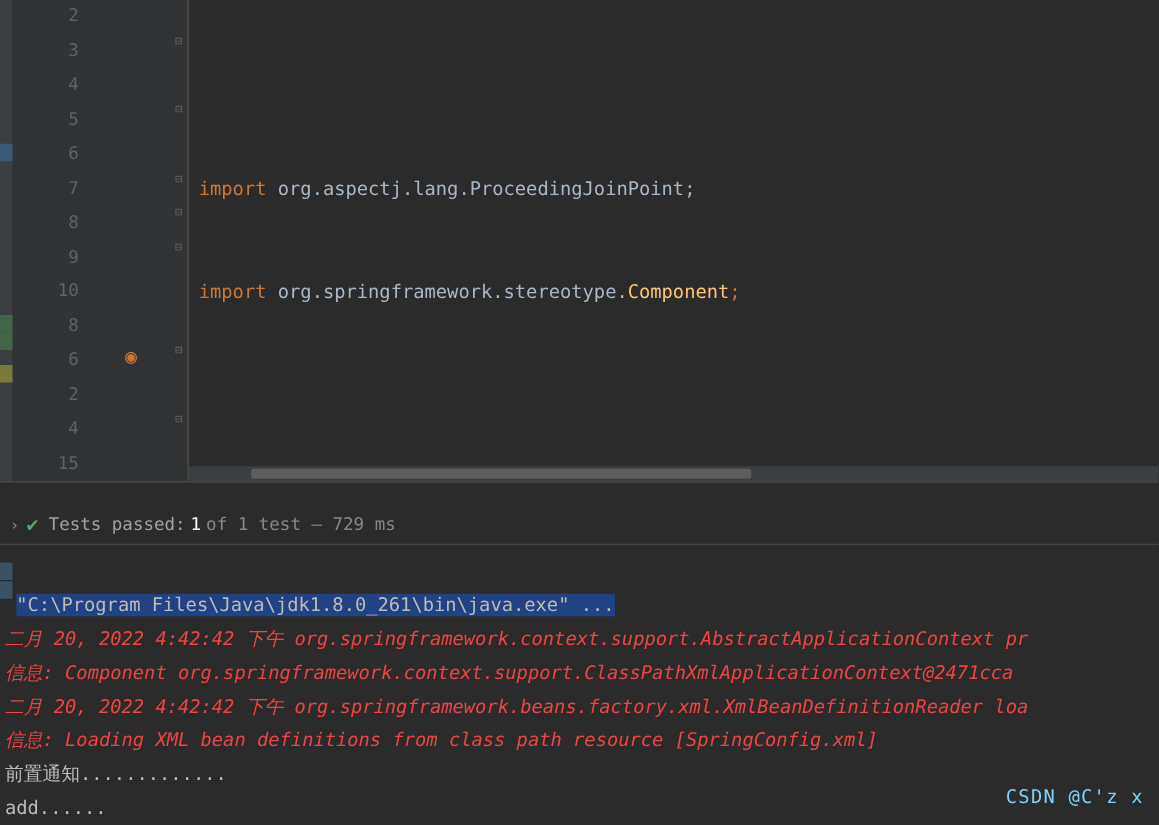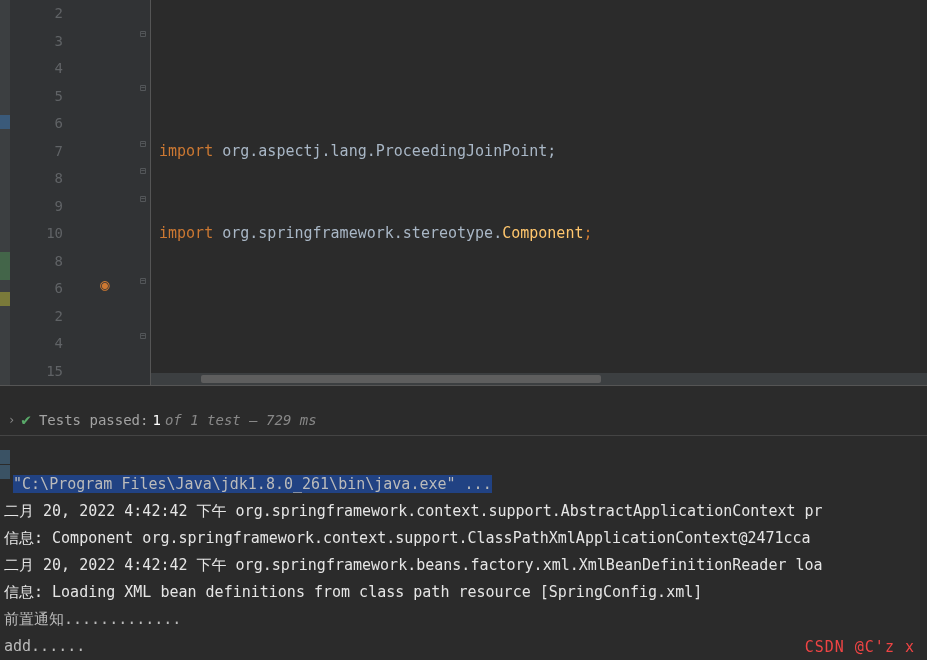--- a/index.html
+++ b/index.html
@@ -97,49 +97,49 @@
       align-items: center;
       padding: 6px 8px;
       color: #bbb;
       font-size: 14px;
       border-bottom: 1px solid #444;
     }
     .arrow-icon { color: #888; margin-right: 6px; font-size: 12px; }
     .check-icon { color: #59a869; margin-right: 8px; font-size: 16px; }
     .passed-label { color: #a3a3a3; }
     .passed-num { color: #fff; margin-left: 4px; }
-    .passed-rest { color: #888; margin-left: 4px; font-style: italic; }
+    .passed-rest { color: #888; margin-left: 4px; }
     .console {
       background: #2b2b2b;
       padding: 8px 4px;
       font-size: 15px;
       line-height: 27px;
       white-space: pre;
       overflow: hidden;
     }
     .console .hl-exec { background: #214283; }
-    .console-red { color: #e5e5e5; }
+    .console-red { color: #ef4444; font-style: italic; }
     .console-norm { color: #bbb; }
     .left-tabs {
       position: absolute;
       left: 0;
       top: 450px;
       width: 10px;
     }
     .left-tab {
       width: 10px;
       height: 14px;
       background: #3a5264;
       margin-bottom: 1px;
     }
     .watermark {
       position: absolute;
-      bottom: 4px;
+      bottom: 14px;
       right: 12px;
-      color: #ef4444;
+      color: #7dd3fc;
       font-size: 15px;
       letter-spacing: 1px;
     }
   </style>
 </head>
 <body>
 
 <div class="editor-pane">
   <div class="left-strip">
     <div class="hl-blue" style="top:115px"></div>

